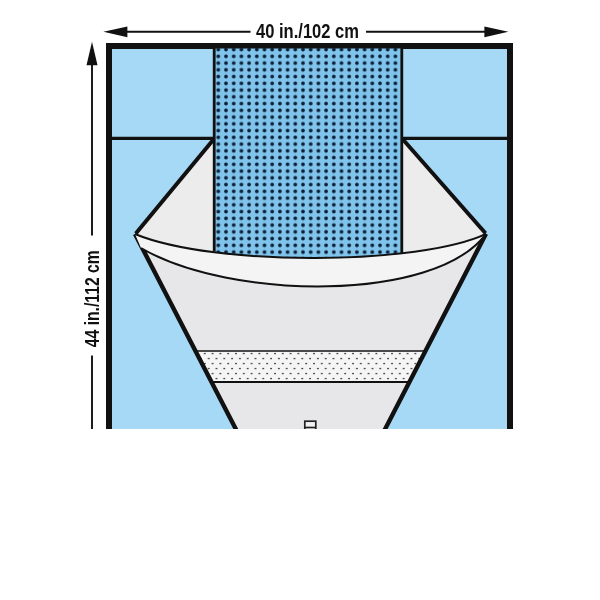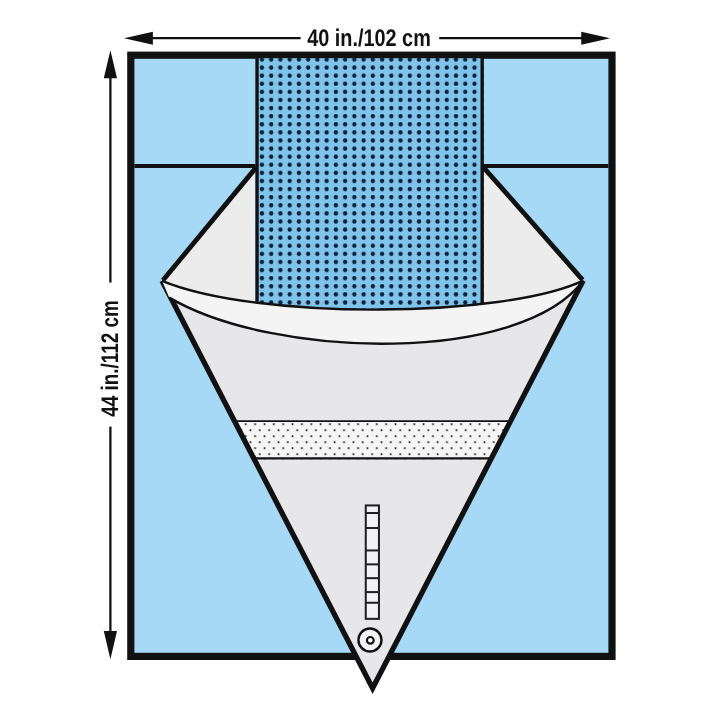--- a/index.html
+++ b/index.html
@@ -1,16 +1,16 @@
 <!DOCTYPE html>
 <html><head>
 <meta charset="utf-8">
 <style>
   html,body{margin:0;padding:0;background:#ffffff;}
-  .wrap{width:600px;height:600px;position:relative;background:#1d4ed8;font-family:"Liberation Sans",sans-serif;}
+  .wrap{width:600px;height:429px;position:relative;background:#1d4ed8;font-family:"Liberation Sans",sans-serif;}
   text{font-family:"Liberation Sans",sans-serif;font-weight:bold;fill:#111111;}
 </style>
 </head>
 <body>
 <div class="wrap">
 <svg width="600" height="600" viewBox="0 0 600 600">
   <defs>
 
     <pattern id="bandDots" width="7.7" height="6.75" patternUnits="userSpaceOnUse" x="6.55" y="5.72">
       <rect width="7.7" height="6.75" fill="#80c4ec"></rect>

